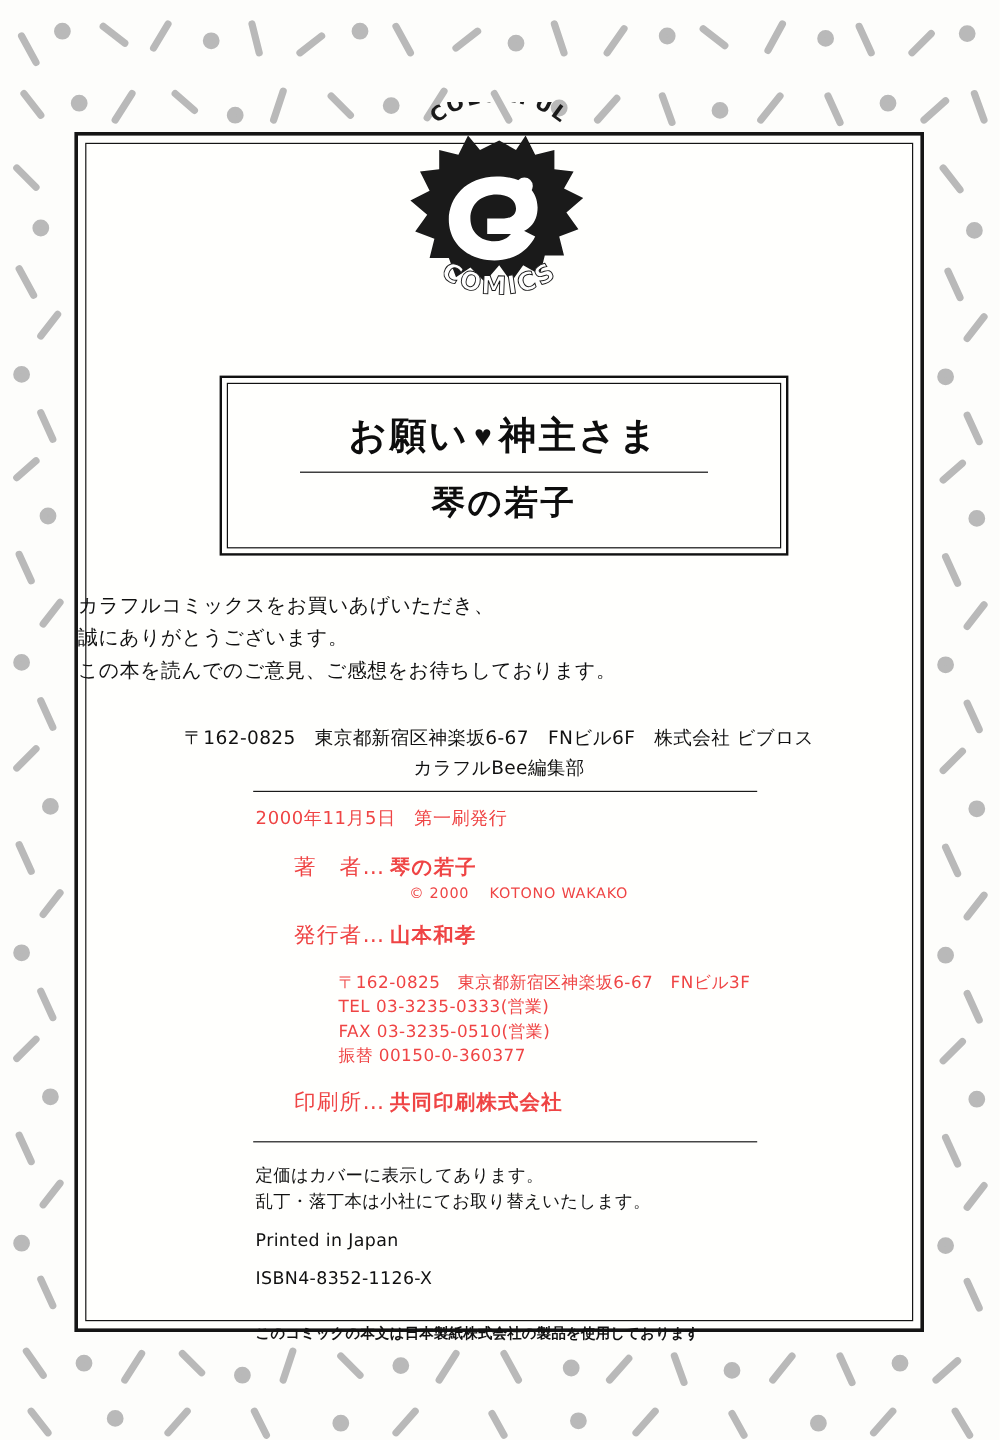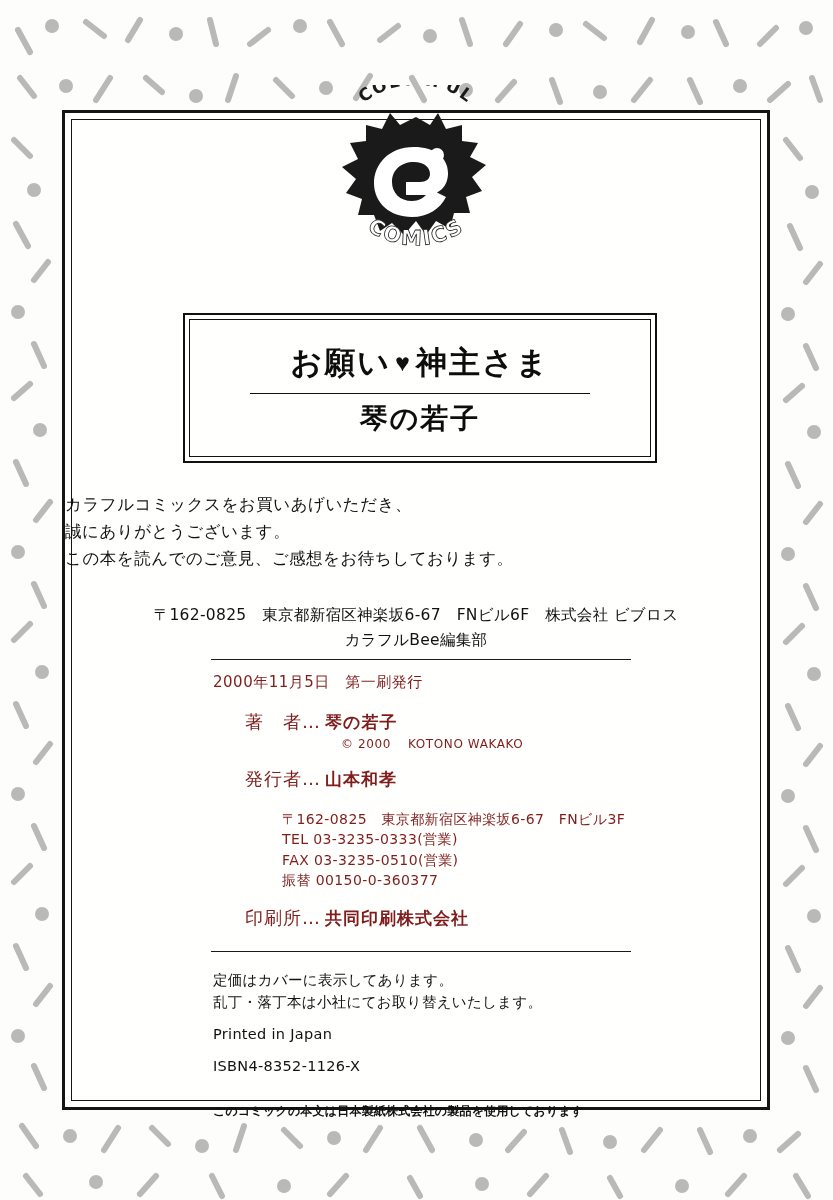--- a/index.html
+++ b/index.html
@@ -69,21 +69,21 @@
     position: absolute;
     inset: 4px;
     border: 1px solid #111;
     box-sizing: border-box;
     display: flex;
     flex-direction: column;
     align-items: center;
     justify-content: center;
   }
   .title-main {
-    font-family: Liberation Mono, monospace;
+    font-family: Liberation Sans, sans-serif;
     font-size: 31px;
     font-weight: bold;
     letter-spacing: 2px;
     color: #0d0d0d;
     display: flex;
     align-items: center;
     gap: 4px;
     margin-top: 4px;
     text-align: right;
   }
@@ -144,21 +144,21 @@
   #rule1 { left: 146px; width: 420px; top: 546px; }
   #rule2 { left: 146px; width: 420px; top: 838px; }
 
   
   #imprint {
     position: absolute;
     left: 148px;
     top: 560px;
     width: 450px;
     font-family: "DejaVu Sans", sans-serif;
-    color: #7f1d1d;
+    color: #ef4444;
   }
   .date-line {
     font-size: 15px;
     letter-spacing: 0.5px;
     margin-bottom: 18px;
   }
   .row {
     display: flex;
     align-items: baseline;
     margin-bottom: 2px;

